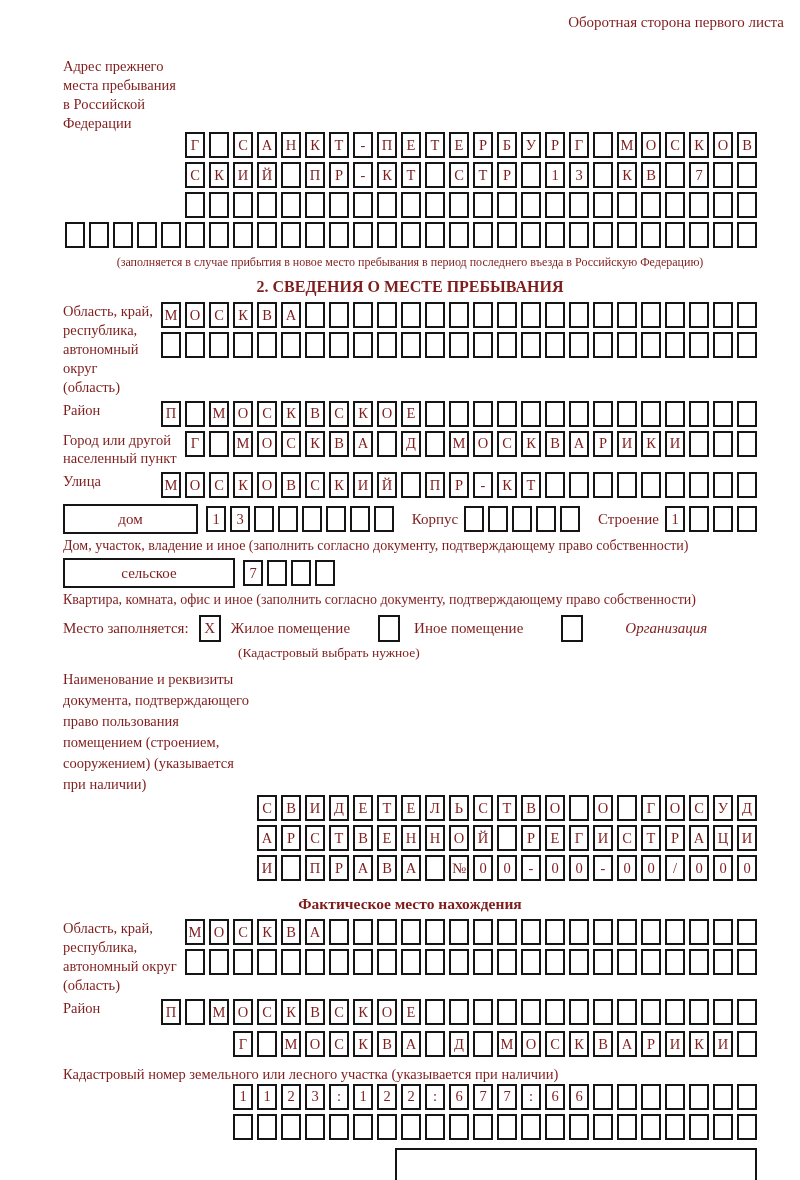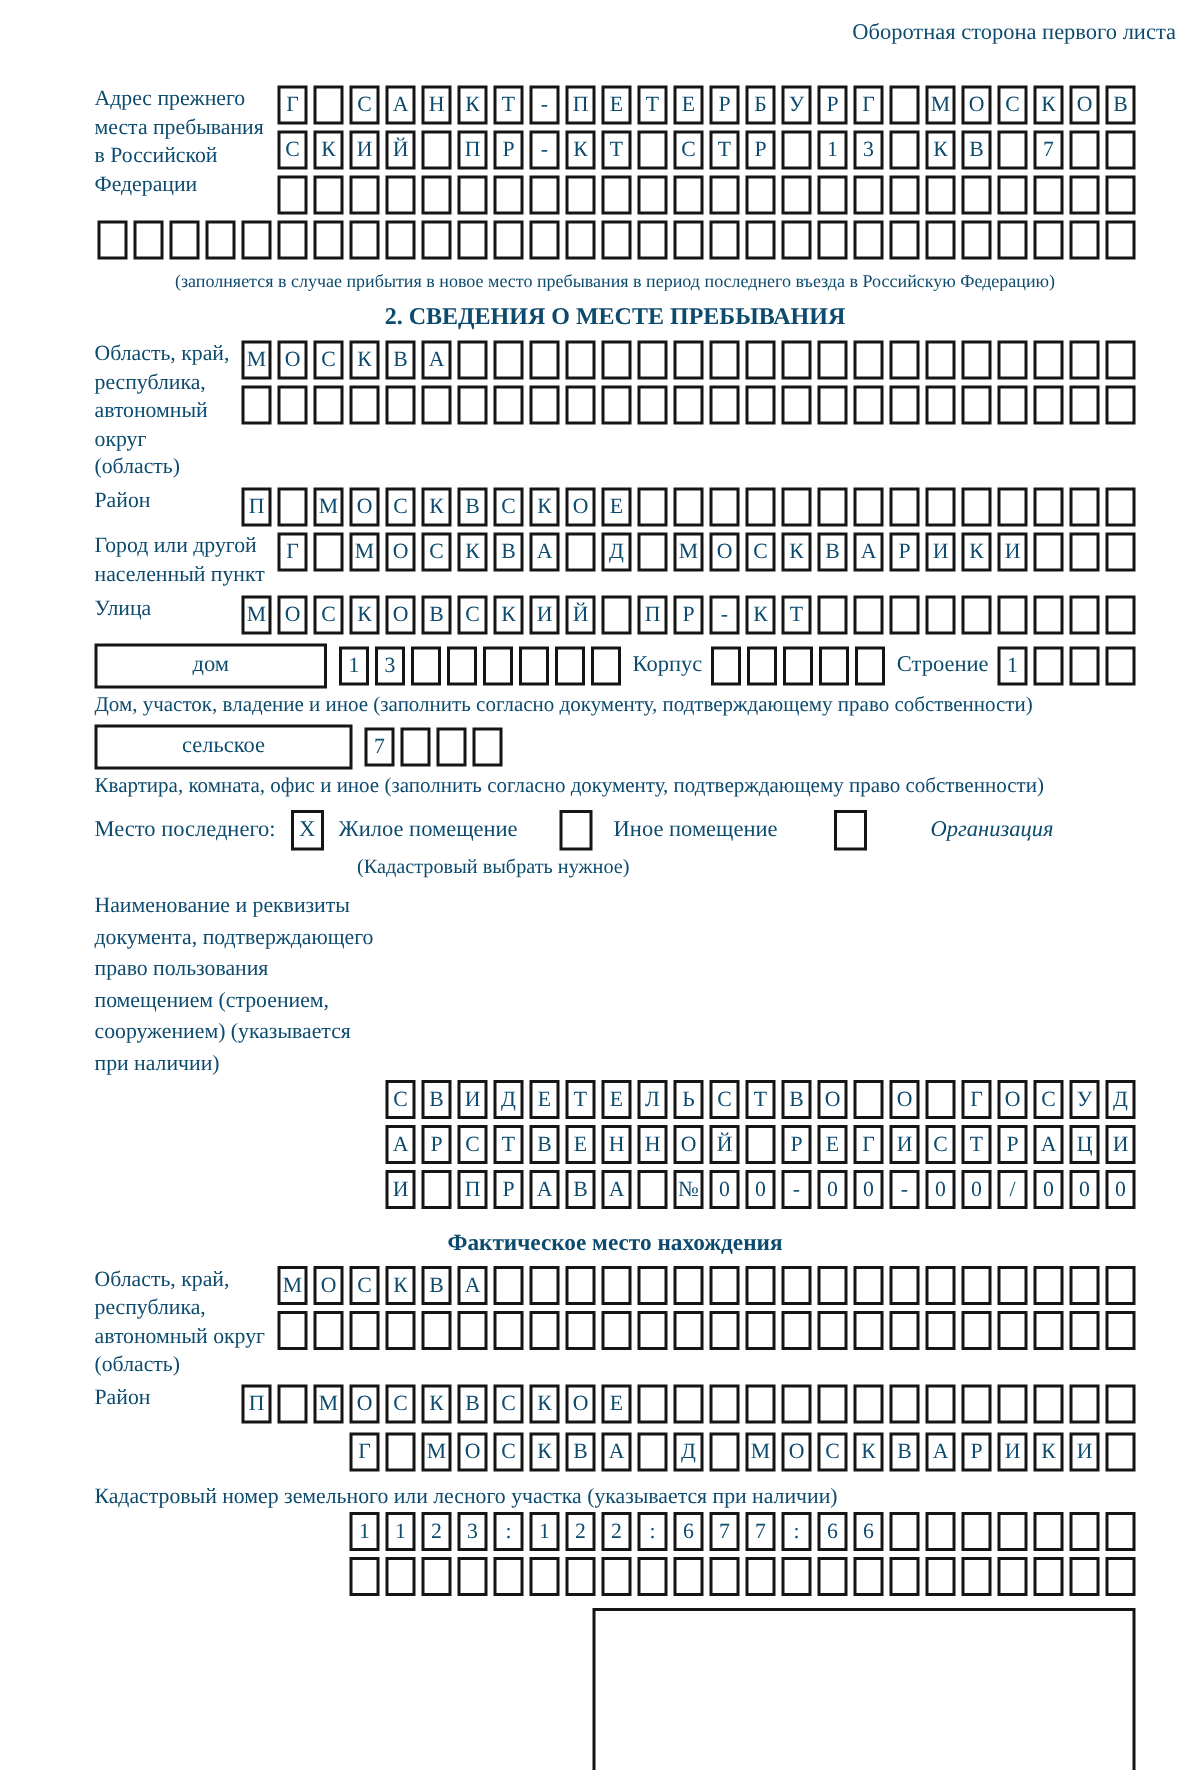--- a/index.html
+++ b/index.html
@@ -1,18 +1,18 @@
 <!DOCTYPE html>
 <html><head>
 <meta charset="utf-8">
 <style>
   html,body{margin:0;padding:0;background:#fff;}
   .page{
     width:800px;height:1180px;position:relative;overflow:hidden;
-    font-family:"Liberation Serif","DejaVu Serif",serif;color:#0c4a6e;background:#fff;
+    font-family:"Liberation Serif","DejaVu Serif",serif;color:#7f1d1d;background:#fff;
     box-sizing:border-box;
   }
   .content{margin:0 43px 0 63px;}
   .corner-note{margin-top:14px;text-align:right;font-size:15px;padding-right:16px;}
 
   
   .cells{display:flex;flex-shrink:0;}
   .cells .cell{
     box-sizing:border-box;width:20px;height:26px;margin-right:4px;
     border:2px solid #151515;display:inline-flex;align-items:center;justify-content:center;
@@ -63,21 +63,21 @@
   }
 </style>
 </head>
 <body>
 
 <div class="page">
   <div class="corner-note">Оборотная сторона первого листа</div>
 
   <div class="content">
 
-    <div class="frow" style="margin-top:26px;">
+    <div class="frow" style="margin-top:26px;flex-direction:column;">
       <div class="lbl" style="max-width:118px;">Адрес прежнего места пребывания в Российской Федерации</div>
       <div class="rowstack">
         <div class="cells">
             <span class="cell">Г</span>
             <span class="cell"></span>
             <span class="cell">С</span>
             <span class="cell">А</span>
             <span class="cell">Н</span>
             <span class="cell">К</span>
             <span class="cell">Т</span>
@@ -337,21 +337,21 @@
           <span class="cell"></span>
           <span class="cell"></span>
           <span class="cell"></span>
           <span class="cell"></span>
           <span class="cell"></span>
         </div>
     </div>
 
     <div class="house-row">
       <div class="house-group">
-        <div class="wide-box" style="width:155px;margin-right:8px;">дом</div>
+        <div class="wide-box" style="width:135px;margin-right:8px;">дом</div>
         <div class="cells">
             <span class="cell">1</span>
             <span class="cell">3</span>
             <span class="cell"></span>
             <span class="cell"></span>
             <span class="cell"></span>
             <span class="cell"></span>
             <span class="cell"></span>
             <span class="cell"></span>
           </div>
@@ -383,21 +383,21 @@
       <div class="cells">
           <span class="cell">7</span>
           <span class="cell"></span>
           <span class="cell"></span>
           <span class="cell"></span>
         </div>
     </div>
     <div class="caption">Квартира, комната, офис и иное (заполнить согласно документу, подтверждающему право собственности)</div>
 
     <div class="chk-row">
-      <span class="t">Место последнего:</span>
+      <span class="t">Место заполняется:</span>
       <span class="chk" style="margin-left:10px;">X</span>
       <span class="t" style="margin-left:10px;">Жилое помещение</span>
       <span class="chk" style="margin-left:28px;"></span>
       <span class="t" style="margin-left:14px;">Иное помещение</span>
       <span class="chk" style="margin-left:38px;"></span>
       <span class="t" style="margin-left:42px;font-style:italic;">Организация</span>
     </div>
     <div class="chk-note">(Кадастровый выбрать нужное)</div>
 
     <div class="frow mt8">

